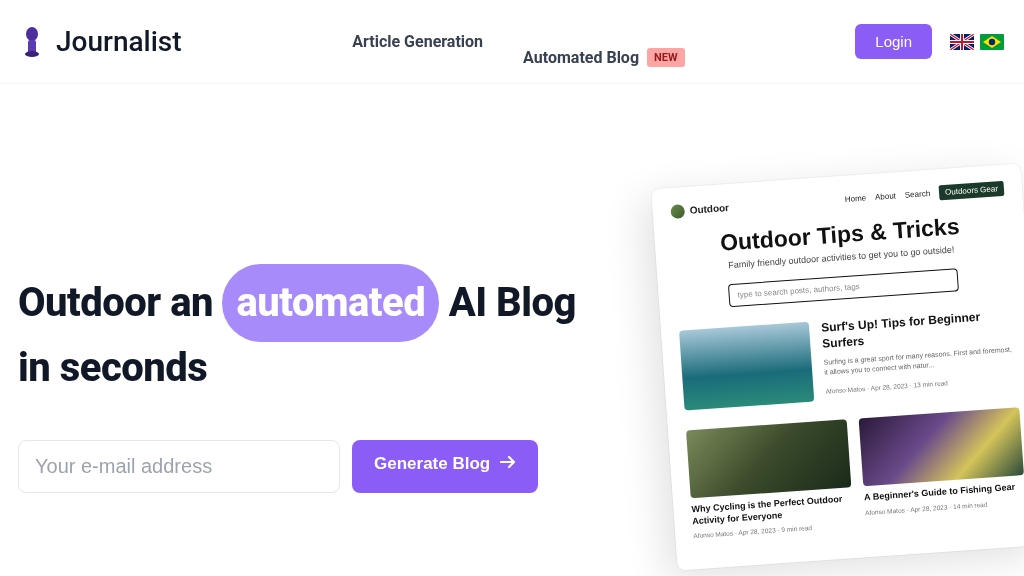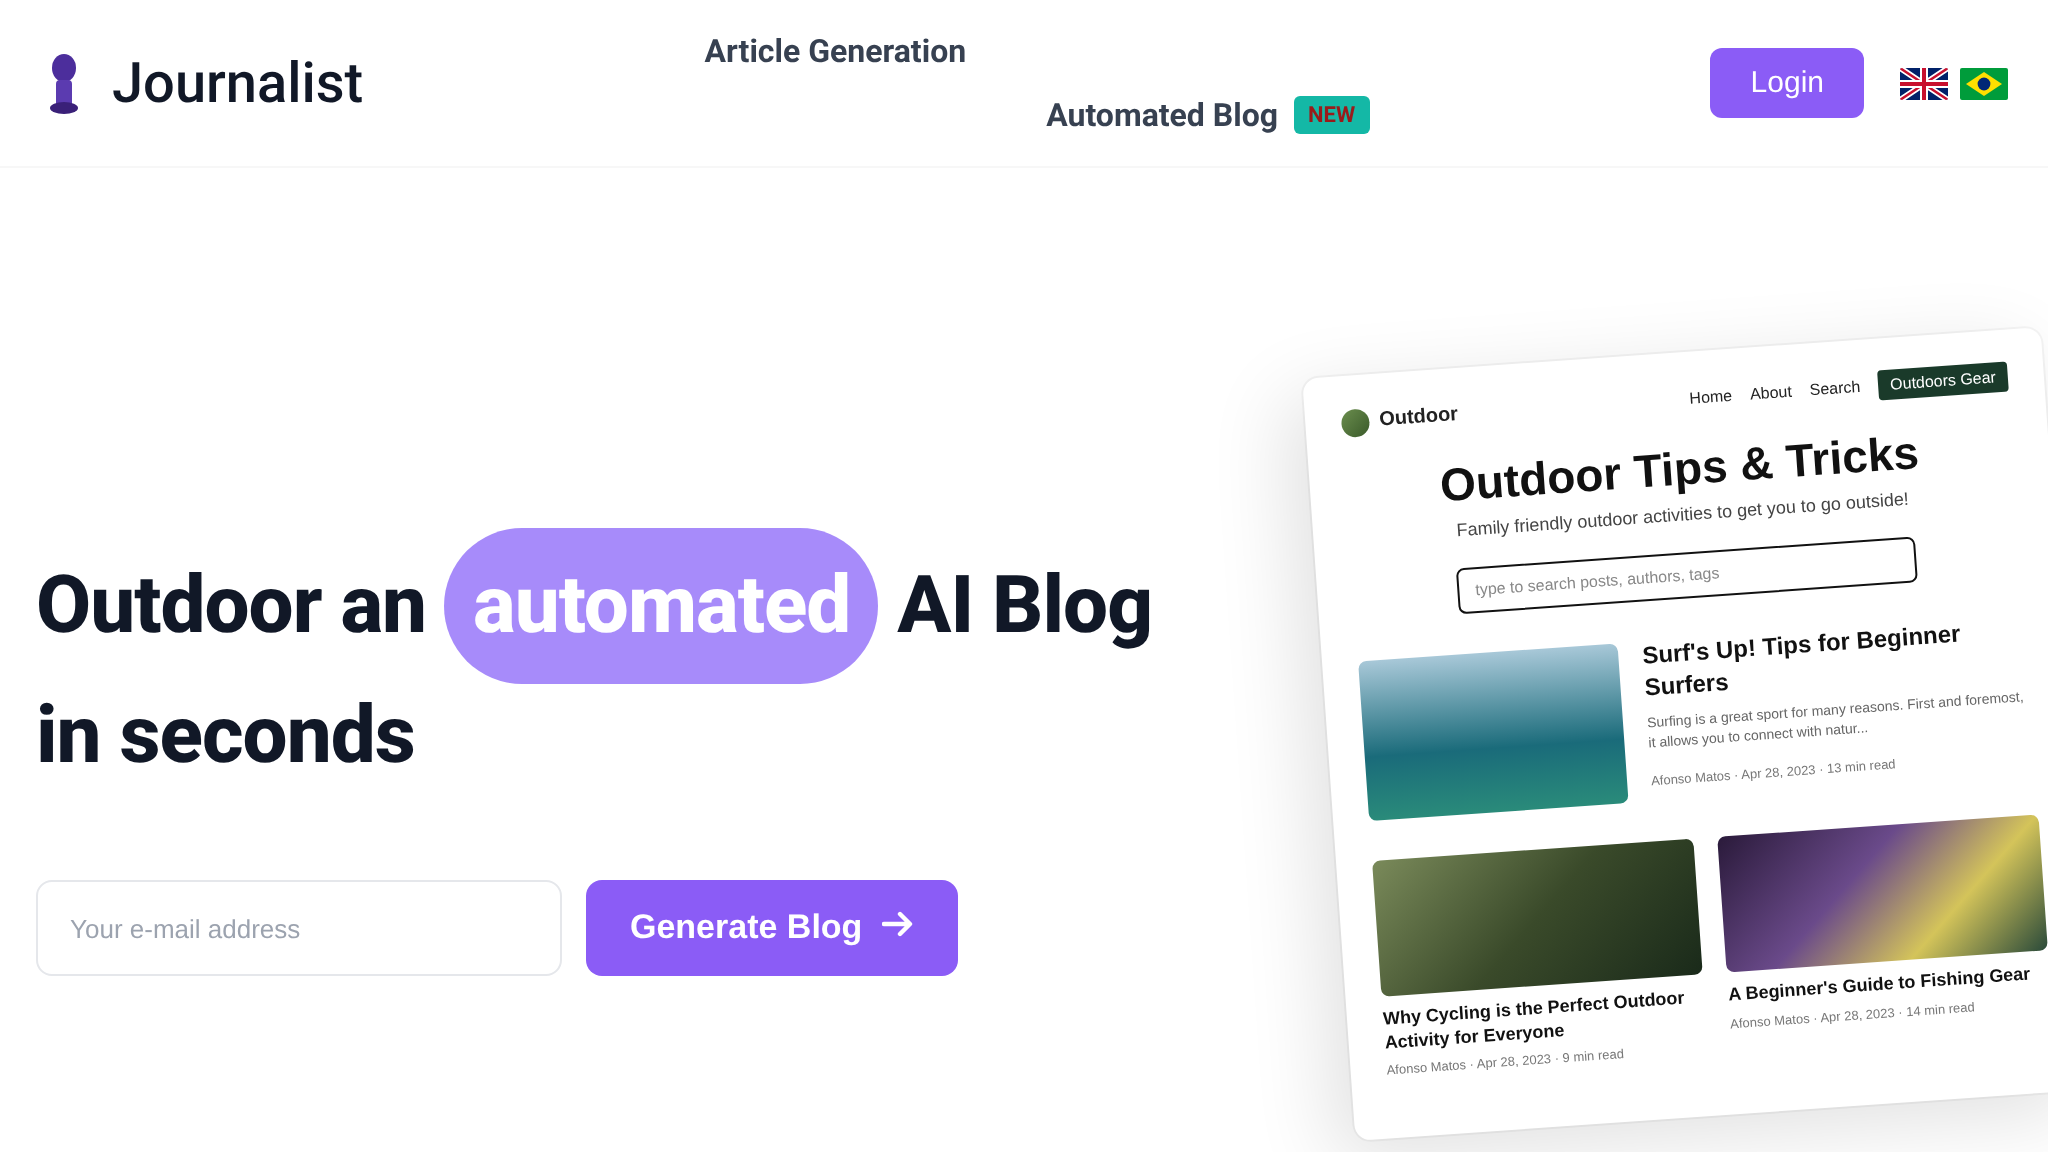--- a/index.html
+++ b/index.html
@@ -3,40 +3,40 @@
   <meta charset="utf-8">
   <style>
     * { margin: 0; padding: 0; box-sizing: border-box; }
     body { font-family: -apple-system, BlinkMacSystemFont, 'Segoe UI', Roboto, sans-serif; width: 1024px; height: 576px; overflow: hidden; background: #fff; }
     
     .navbar { display: flex; align-items: center; padding: 16px 20px; border-bottom: 1px solid rgba(0,0,0,0.03); }
     .logo-area { display: flex; align-items: center; gap: 12px; }
     .logo-icon { width: 24px; height: 32px; }
     .brand { font-size: 28px; font-weight: 500; color: #111827; }
     
-    .nav-center { flex: 1; display: flex; justify-content: center; gap: 40px; }
+    .nav-center { flex: 1; display: flex; justify-content: center; gap: 40px; align-items: center; }
     .nav-link { font-size: 16px; font-weight: 700; color: #374151; text-decoration: none; }
     .nav-item-wrap { display: flex; align-items: center; gap: 8px; margin-top: 32px; }
-    .badge-new { background: #14b8a6; color: #991b1b; font-size: 11px; font-weight: 700; padding: 3px 7px; border-radius: 3px; }
+    .badge-new { background: #fca5a5; color: #991b1b; font-size: 11px; font-weight: 700; padding: 3px 7px; border-radius: 3px; }
     
     .nav-right { display: flex; align-items: center; gap: 18px; }
     .login-btn { background: #8b5cf6; color: #fff; font-size: 15px; font-weight: 400; border: none; padding: 9px 20px; border-radius: 6px; cursor: pointer; }
     .flags { display: flex; gap: 6px; }
     .flag { width: 24px; height: 16px; border-radius: 1px; display: block; }
     
     .hero { display: flex; padding: 50px 18px 0 18px; position: relative; height: calc(100% - 73px); }
     .hero-left { flex: 0 0 590px; padding-top: 130px; }
     .headline { font-size: 40px; font-weight: 800; line-height: 1.3; color: #111827; letter-spacing: -0.5px; }
     .highlight { background: #a78bfa; color: #fff; padding: 13px 14px; border-radius: 999px; display: inline-block; }
     
     .subhead { margin-top: 32px; font-size: 18px; color: #374151; line-height: 1.65; }
     .subhead b { font-weight: 700; color: #111827; }
     
     .cta-row { display: flex; gap: 12px; margin-top: 46px; }
-    .email-input { width: 263px; padding: 14px 16px; border: 1px solid #e5e7eb; border-radius: 8px; font-size: 13px; color: #111827; }
+    .email-input { width: 322px; padding: 14px 16px; border: 1px solid #e5e7eb; border-radius: 8px; font-size: 20px; color: #111827; }
     .email-input::placeholder { color: #9ca3af; }
     .gen-btn { background: #8b5cf6; color: #fff; border: none; padding: 14px 22px; border-radius: 8px; font-size: 17px; font-weight: 700; display: flex; align-items: flex-start; gap: 10px; cursor: pointer; }
     
     .hero-right { position: absolute; right: -10px; top: 92px; width: 370px; }
     .preview-card { background: #fff; border-radius: 8px; box-shadow: -10px 10px 40px rgba(0,0,0,0.12), 0 0 0 1px rgba(0,0,0,0.04); transform: rotate(-4deg); padding: 16px 18px 30px; font-family: Georgia, serif; }
     .preview-nav { display: flex; align-items: center; justify-content: space-between; margin-bottom: 14px; font-family: -apple-system, sans-serif; }
     .preview-logo { display: flex; align-items: center; gap: 5px; font-size: 10px; font-weight: 700; color: #222; }
     .preview-logo-dot { width: 14px; height: 14px; border-radius: 50%; background: linear-gradient(135deg, #6b8e4e, #3a5a2a); }
     .preview-nav-links { display: flex; align-items: center; gap: 9px; font-size: 8px; color: #222; }
     .preview-nav-cta { background: #1a3a2a; color: #fff; padding: 3px 6px; border-radius: 2px; font-size: 8px; }

